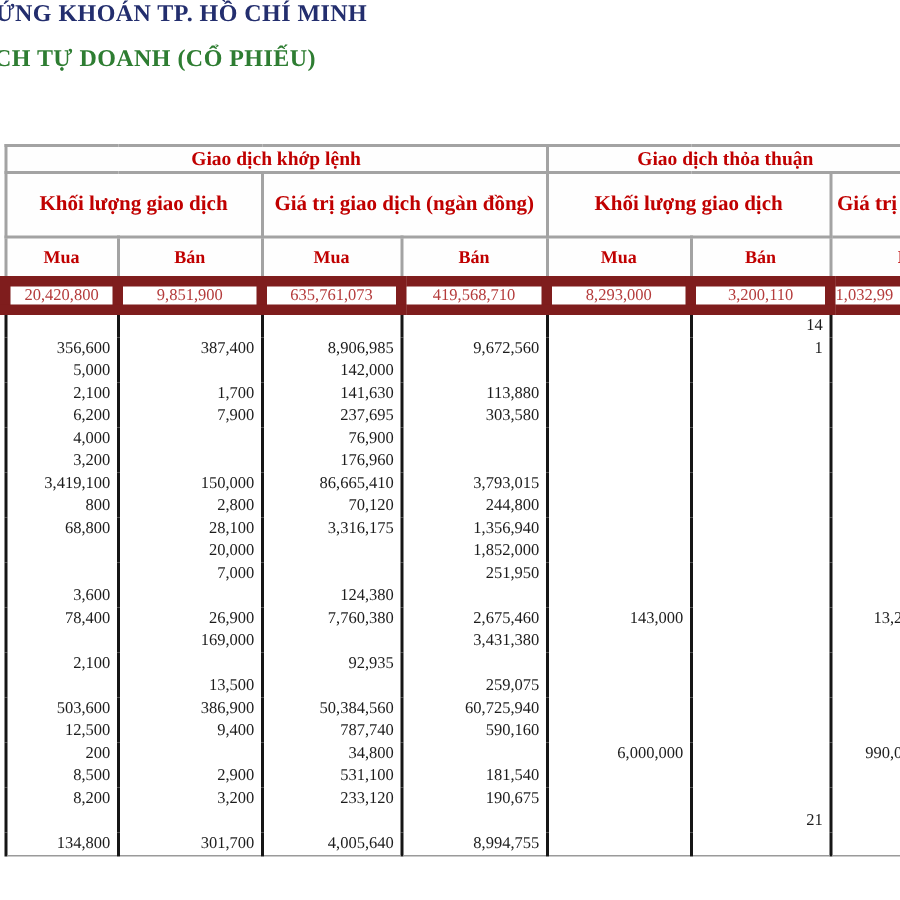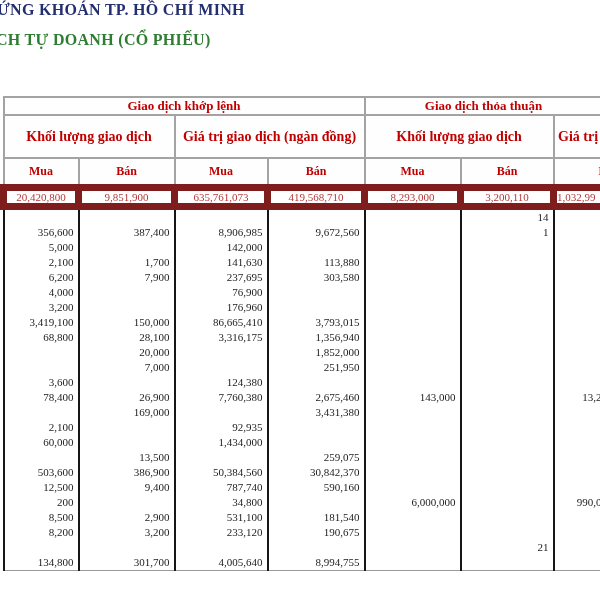--- a/index.html
+++ b/index.html
@@ -175,20 +175,29 @@
         <tr class="data-row">
           <td class="c1">3,419,100</td>
           <td class="c2">150,000</td>
           <td class="c3">86,665,410</td>
           <td class="c4">3,793,015</td>
           <td class="c5"></td>
           <td class="c6"></td>
           <td class="c7"></td>
         </tr>
         <tr class="data-row">
+          <td class="c1">800</td>
+          <td class="c2">2,800</td>
+          <td class="c3">70,120</td>
+          <td class="c4">244,800</td>
+          <td class="c5"></td>
+          <td class="c6"></td>
+          <td class="c7"></td>
+        </tr>
+        <tr class="data-row">
           <td class="c1">68,800</td>
           <td class="c2">28,100</td>
           <td class="c3">3,316,175</td>
           <td class="c4">1,356,940</td>
           <td class="c5"></td>
           <td class="c6"></td>
           <td class="c7"></td>
         </tr>
         <tr class="data-row">
           <td class="c1"></td>
@@ -238,42 +247,33 @@
         <tr class="data-row">
           <td class="c1">2,100</td>
           <td class="c2"></td>
           <td class="c3">92,935</td>
           <td class="c4"></td>
           <td class="c5"></td>
           <td class="c6"></td>
           <td class="c7"></td>
         </tr>
         <tr class="data-row">
-          <td class="c1">60,000</td>
-          <td class="c2"></td>
-          <td class="c3">1,434,000</td>
-          <td class="c4"></td>
-          <td class="c5"></td>
-          <td class="c6"></td>
-          <td class="c7"></td>
-        </tr>
-        <tr class="data-row">
           <td class="c1"></td>
           <td class="c2">13,500</td>
           <td class="c3"></td>
           <td class="c4">259,075</td>
           <td class="c5"></td>
           <td class="c6"></td>
           <td class="c7"></td>
         </tr>
         <tr class="data-row">
           <td class="c1">503,600</td>
           <td class="c2">386,900</td>
           <td class="c3">50,384,560</td>
-          <td class="c4">30,842,370</td>
+          <td class="c4">60,725,940</td>
           <td class="c5"></td>
           <td class="c6"></td>
           <td class="c7"></td>
         </tr>
         <tr class="data-row">
           <td class="c1">12,500</td>
           <td class="c2">9,400</td>
           <td class="c3">787,740</td>
           <td class="c4">590,160</td>
           <td class="c5"></td>

